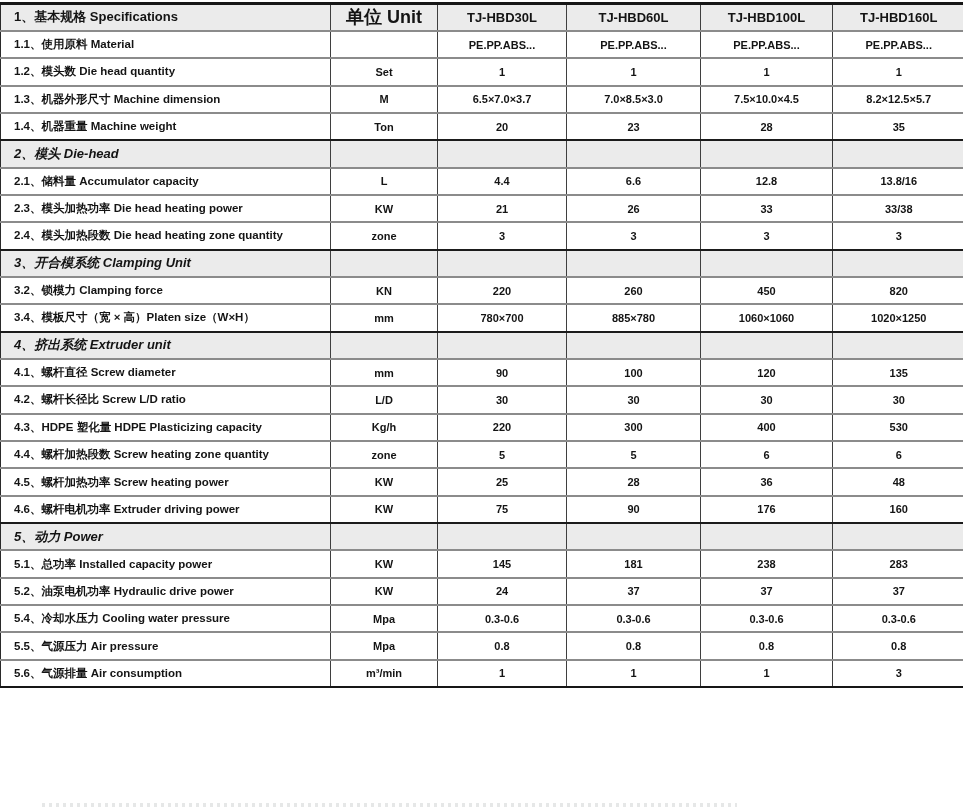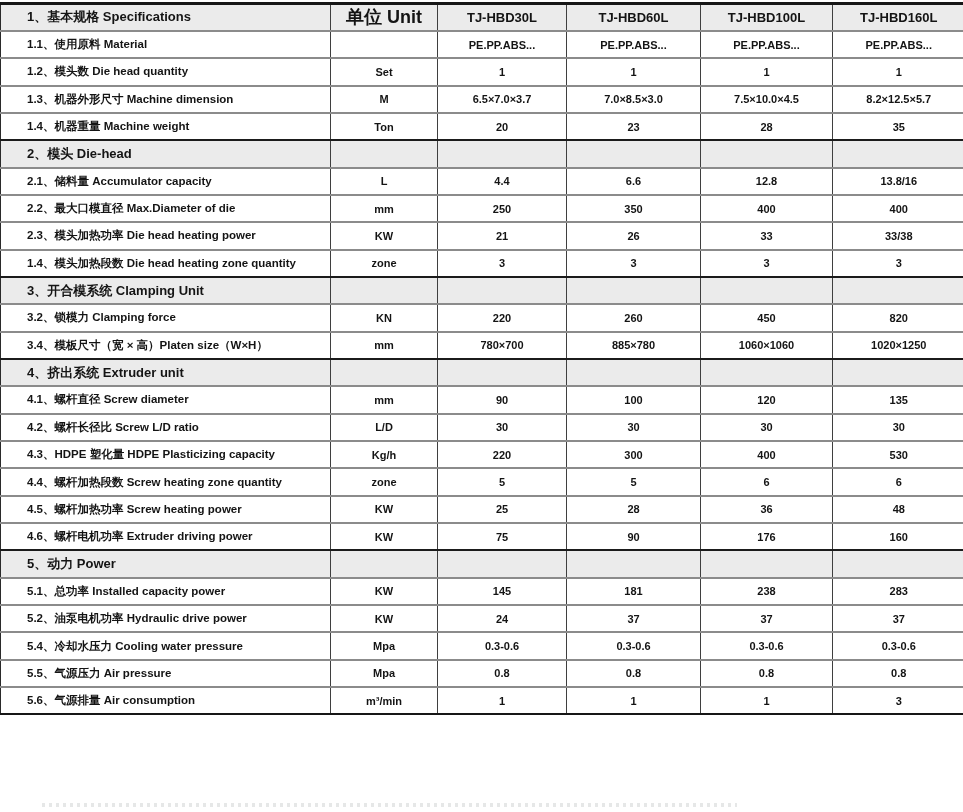--- a/index.html
+++ b/index.html
@@ -41,25 +41,26 @@
     white-space: nowrap;
     overflow: hidden;
   }
   th:first-child, td:first-child { border-left: none; }
 
   thead tr { background: #ebebeb; }
   tbody tr { border-top: 2px solid #8b8b8b; border-radius: 12px; }
   tbody tr.section-row {
     border-top: 2.5px solid #1b1b1b;
     background: #ebebeb;
+    font-style: italic;
   }
 
   .spec-cell {
     text-align: left;
-    padding-left: 26px;
+    padding-left: 13px;
     font-size: 11.5px;
   }
   .section-title { font-size: 13px; }
   thead th.spec-cell { font-size: 13px; }
   .unit-cell, .value-cell {
     text-align: center;
     font-size: 11px;
   }
   thead th.unit-head { font-size: 18px; text-align: center; }
   thead th.model-head { font-size: 13px; text-align: center; margin-top: 33px; }
@@ -139,37 +140,29 @@
       </tr>
       <tr class="data-row">
         <td class="spec-cell">2.1、储料量 Accumulator capacity</td>
         <td class="unit-cell">L</td>
         <td class="value-cell">4.4</td>
         <td class="value-cell">6.6</td>
         <td class="value-cell">12.8</td>
         <td class="value-cell">13.8/16</td>
       </tr>
       <tr class="data-row">
-        <td class="spec-cell">2.2、最大口模直径 Max.Diameter of die</td>
-        <td class="unit-cell">mm</td>
-        <td class="value-cell">250</td>
-        <td class="value-cell">350</td>
-        <td class="value-cell">400</td>
-        <td class="value-cell">400</td>
-      </tr>
-      <tr class="data-row">
         <td class="spec-cell">2.3、模头加热功率 Die head heating power</td>
         <td class="unit-cell">KW</td>
         <td class="value-cell">21</td>
         <td class="value-cell">26</td>
         <td class="value-cell">33</td>
         <td class="value-cell">33/38</td>
       </tr>
       <tr class="data-row">
-        <td class="spec-cell">1.4、模头加热段数 Die head heating zone quantity</td>
+        <td class="spec-cell">2.4、模头加热段数 Die head heating zone quantity</td>
         <td class="unit-cell">zone</td>
         <td class="value-cell">3</td>
         <td class="value-cell">3</td>
         <td class="value-cell">3</td>
         <td class="value-cell">3</td>
       </tr>
       <tr class="section-row">
         <td class="spec-cell section-title">3、开合模系统 Clamping Unit</td>
         <td class="unit-cell"></td>
         <td class="value-cell"></td>

